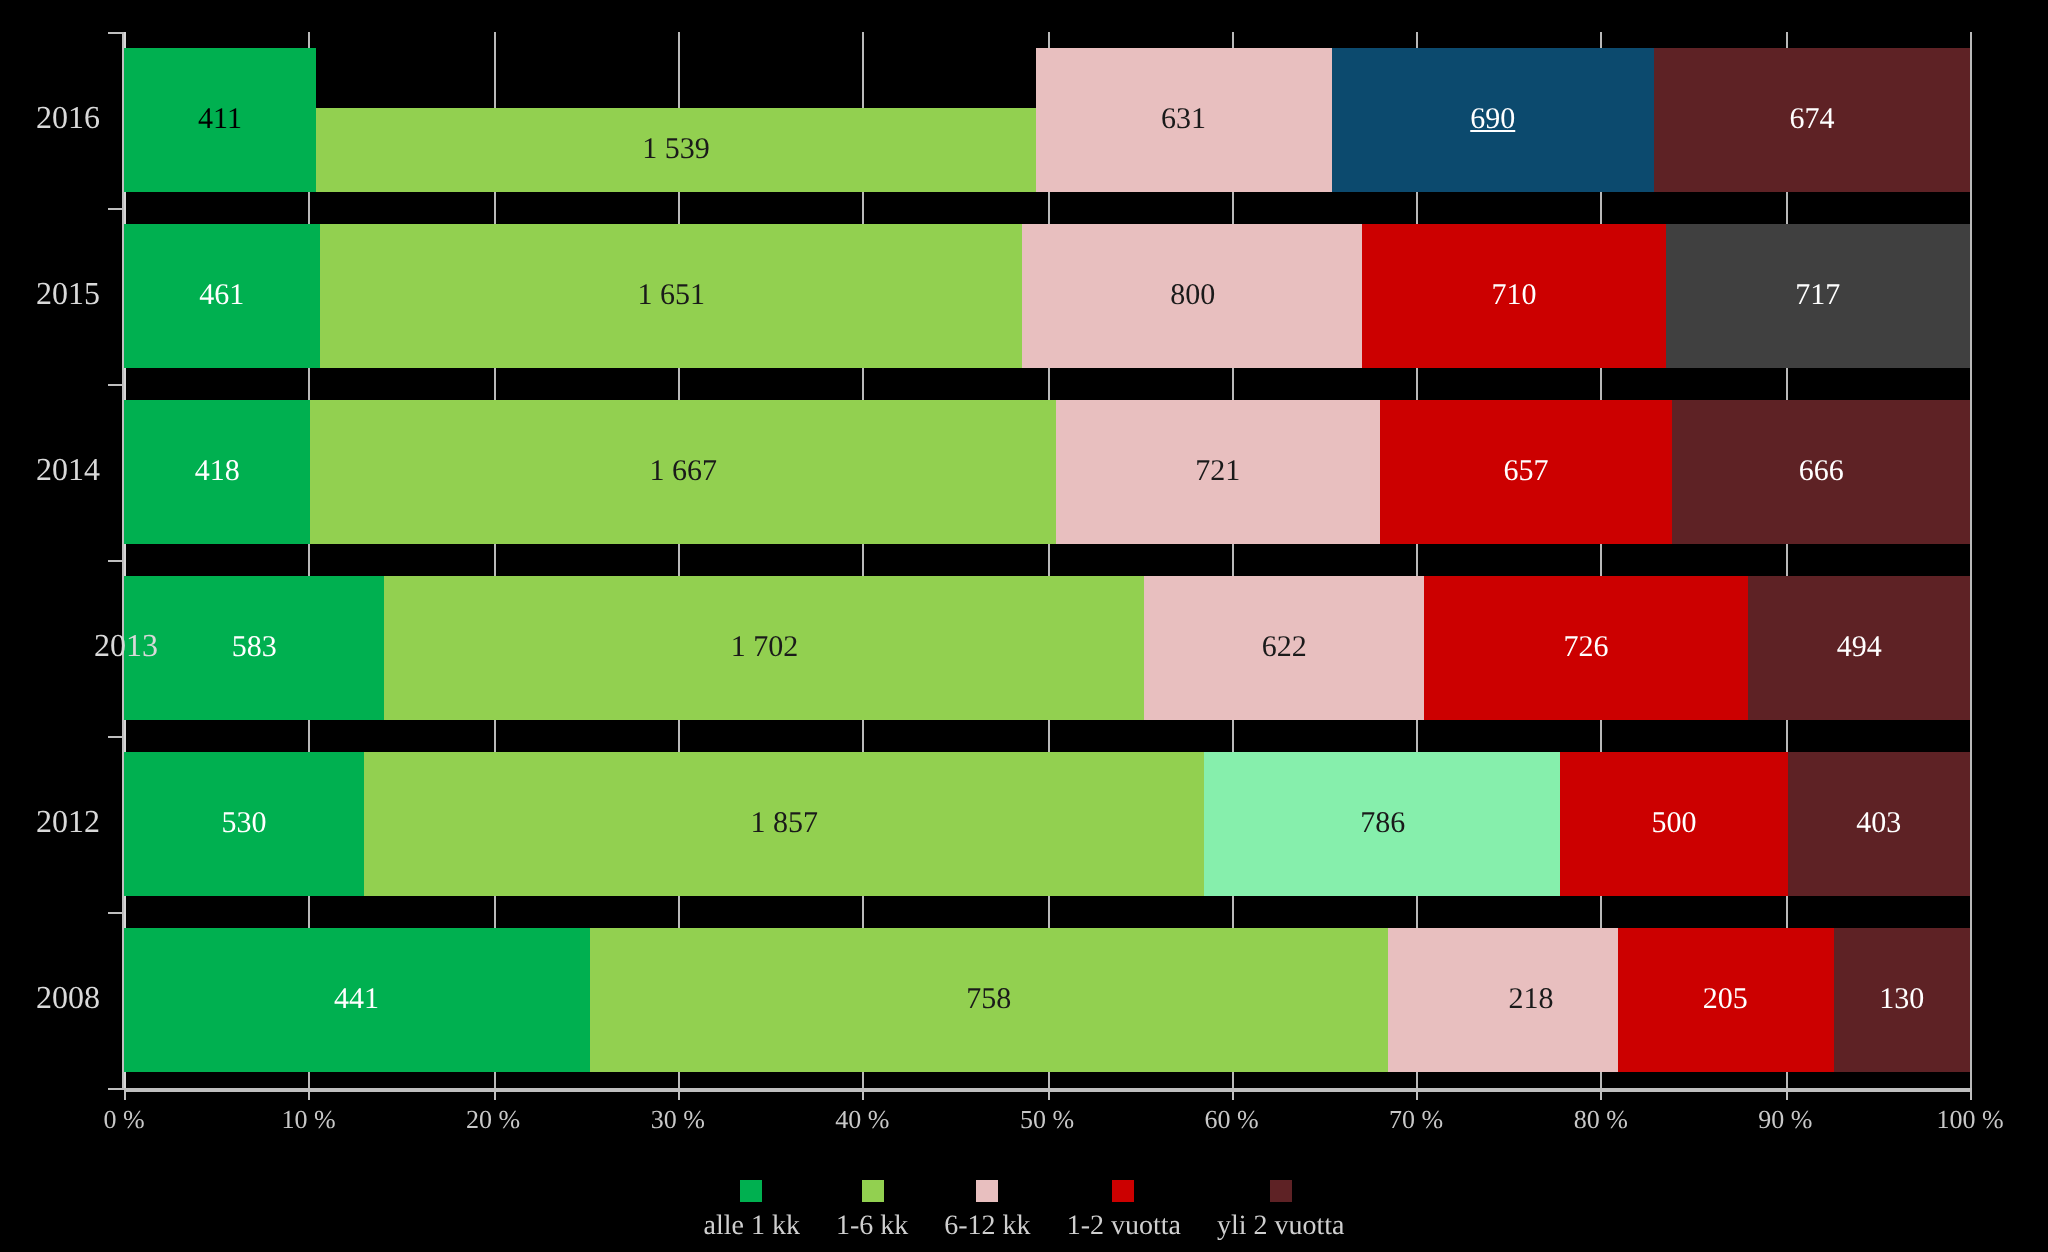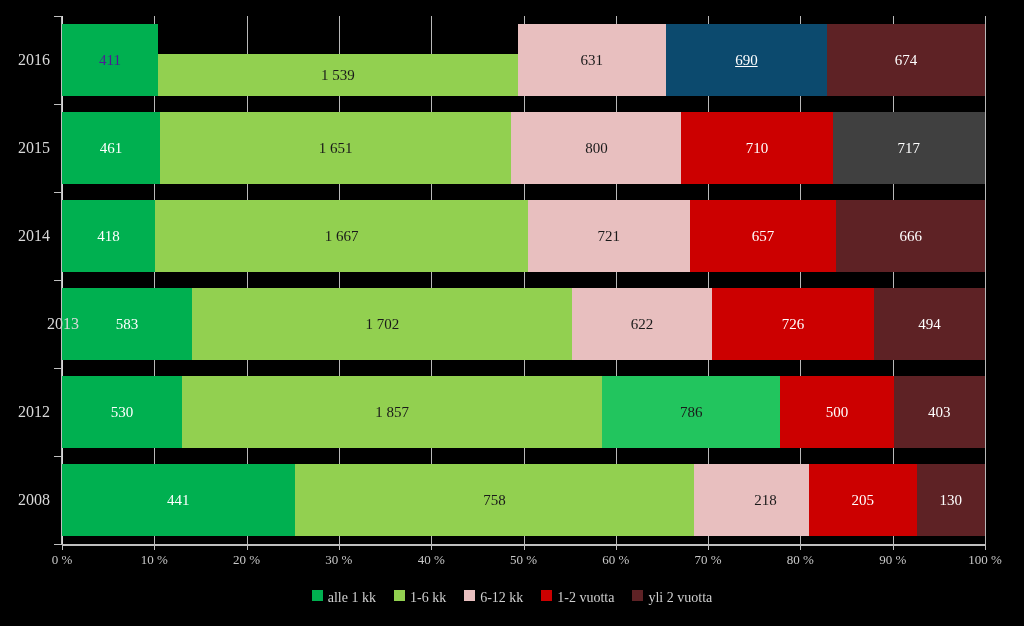--- a/index.html
+++ b/index.html
@@ -136,20 +136,22 @@
     top: 590px;
     width: 1024px;
     display: flex;
     flex-direction: row;
     align-items: center;
     justify-content: center;
     gap: 18px;
   }
   .legend-item {
     display: flex;
+    flex-direction: column;
+    align-items: center;
     gap: 5px;
     font-size: 14px;
     color: #cfcfcf;
     white-space: nowrap;
   }
   .legend-swatch {
     width: 11px;
     height: 11px;
     display: inline-block;
     flex: 0 0 auto;
@@ -171,21 +173,21 @@
         <div class="gridline" style="left: 184.6px;"></div>
         <div class="gridline" style="left: 276.9px;"></div>
         <div class="gridline" style="left: 369.2px;"></div>
         <div class="gridline" style="left: 461.5px;"></div>
         <div class="gridline" style="left: 553.8px;"></div>
         <div class="gridline" style="left: 646.1px;"></div>
         <div class="gridline" style="left: 738.4px;"></div>
         <div class="gridline" style="left: 830.7px;"></div>
         <div class="gridline" style="left: 923px;"></div>
         <div class="bar-row" style="top: 8px; height: 72px;">
-          <div class="seg" style="width: 10.4%; background: rgb(0, 176, 80); color: #4c1d95;">
+          <div class="seg" style="width: 10.4%; background: rgb(0, 176, 80); color: #000000;">
             <span class="seg-label">411</span>
           </div>
           <div class="seg" style="width: 39%; background: rgb(146, 208, 80); color: rgb(26, 26, 26); margin-top: 30px;">
             <span class="seg-label">1 539</span>
           </div>
           <div class="seg" style="width: 16%; background: rgb(232, 191, 191); color: rgb(26, 26, 26);">
             <span class="seg-label">631</span>
           </div>
           <div class="seg" style="width: 17.5%; background: #0c4a6e; color: rgb(255, 255, 255); text-decoration: underline;">
             <span class="seg-label">690</span>
@@ -245,21 +247,21 @@
             <span class="seg-label">494</span>
           </div>
         </div>
         <div class="bar-row" style="top: 360px; height: 72px;">
           <div class="seg" style="width: 13%; background: rgb(0, 176, 80); color: rgb(255, 255, 255);">
             <span class="seg-label">530</span>
           </div>
           <div class="seg" style="width: 45.6%; background: rgb(146, 208, 80); color: rgb(26, 26, 26);">
             <span class="seg-label">1 857</span>
           </div>
-          <div class="seg" style="width: 19.3%; background: #22c55e; color: rgb(26, 26, 26);">
+          <div class="seg" style="width: 19.3%; background: #86efac; color: rgb(26, 26, 26);">
             <span class="seg-label">786</span>
           </div>
           <div class="seg" style="width: 12.3%; background: rgb(204, 0, 0); color: rgb(255, 255, 255);">
             <span class="seg-label">500</span>
           </div>
           <div class="seg" style="width: 9.9%; background: rgb(94, 34, 37); color: rgb(255, 255, 255);">
             <span class="seg-label">403</span>
           </div>
         </div>
         <div class="bar-row" style="top: 448px; height: 72px;">

